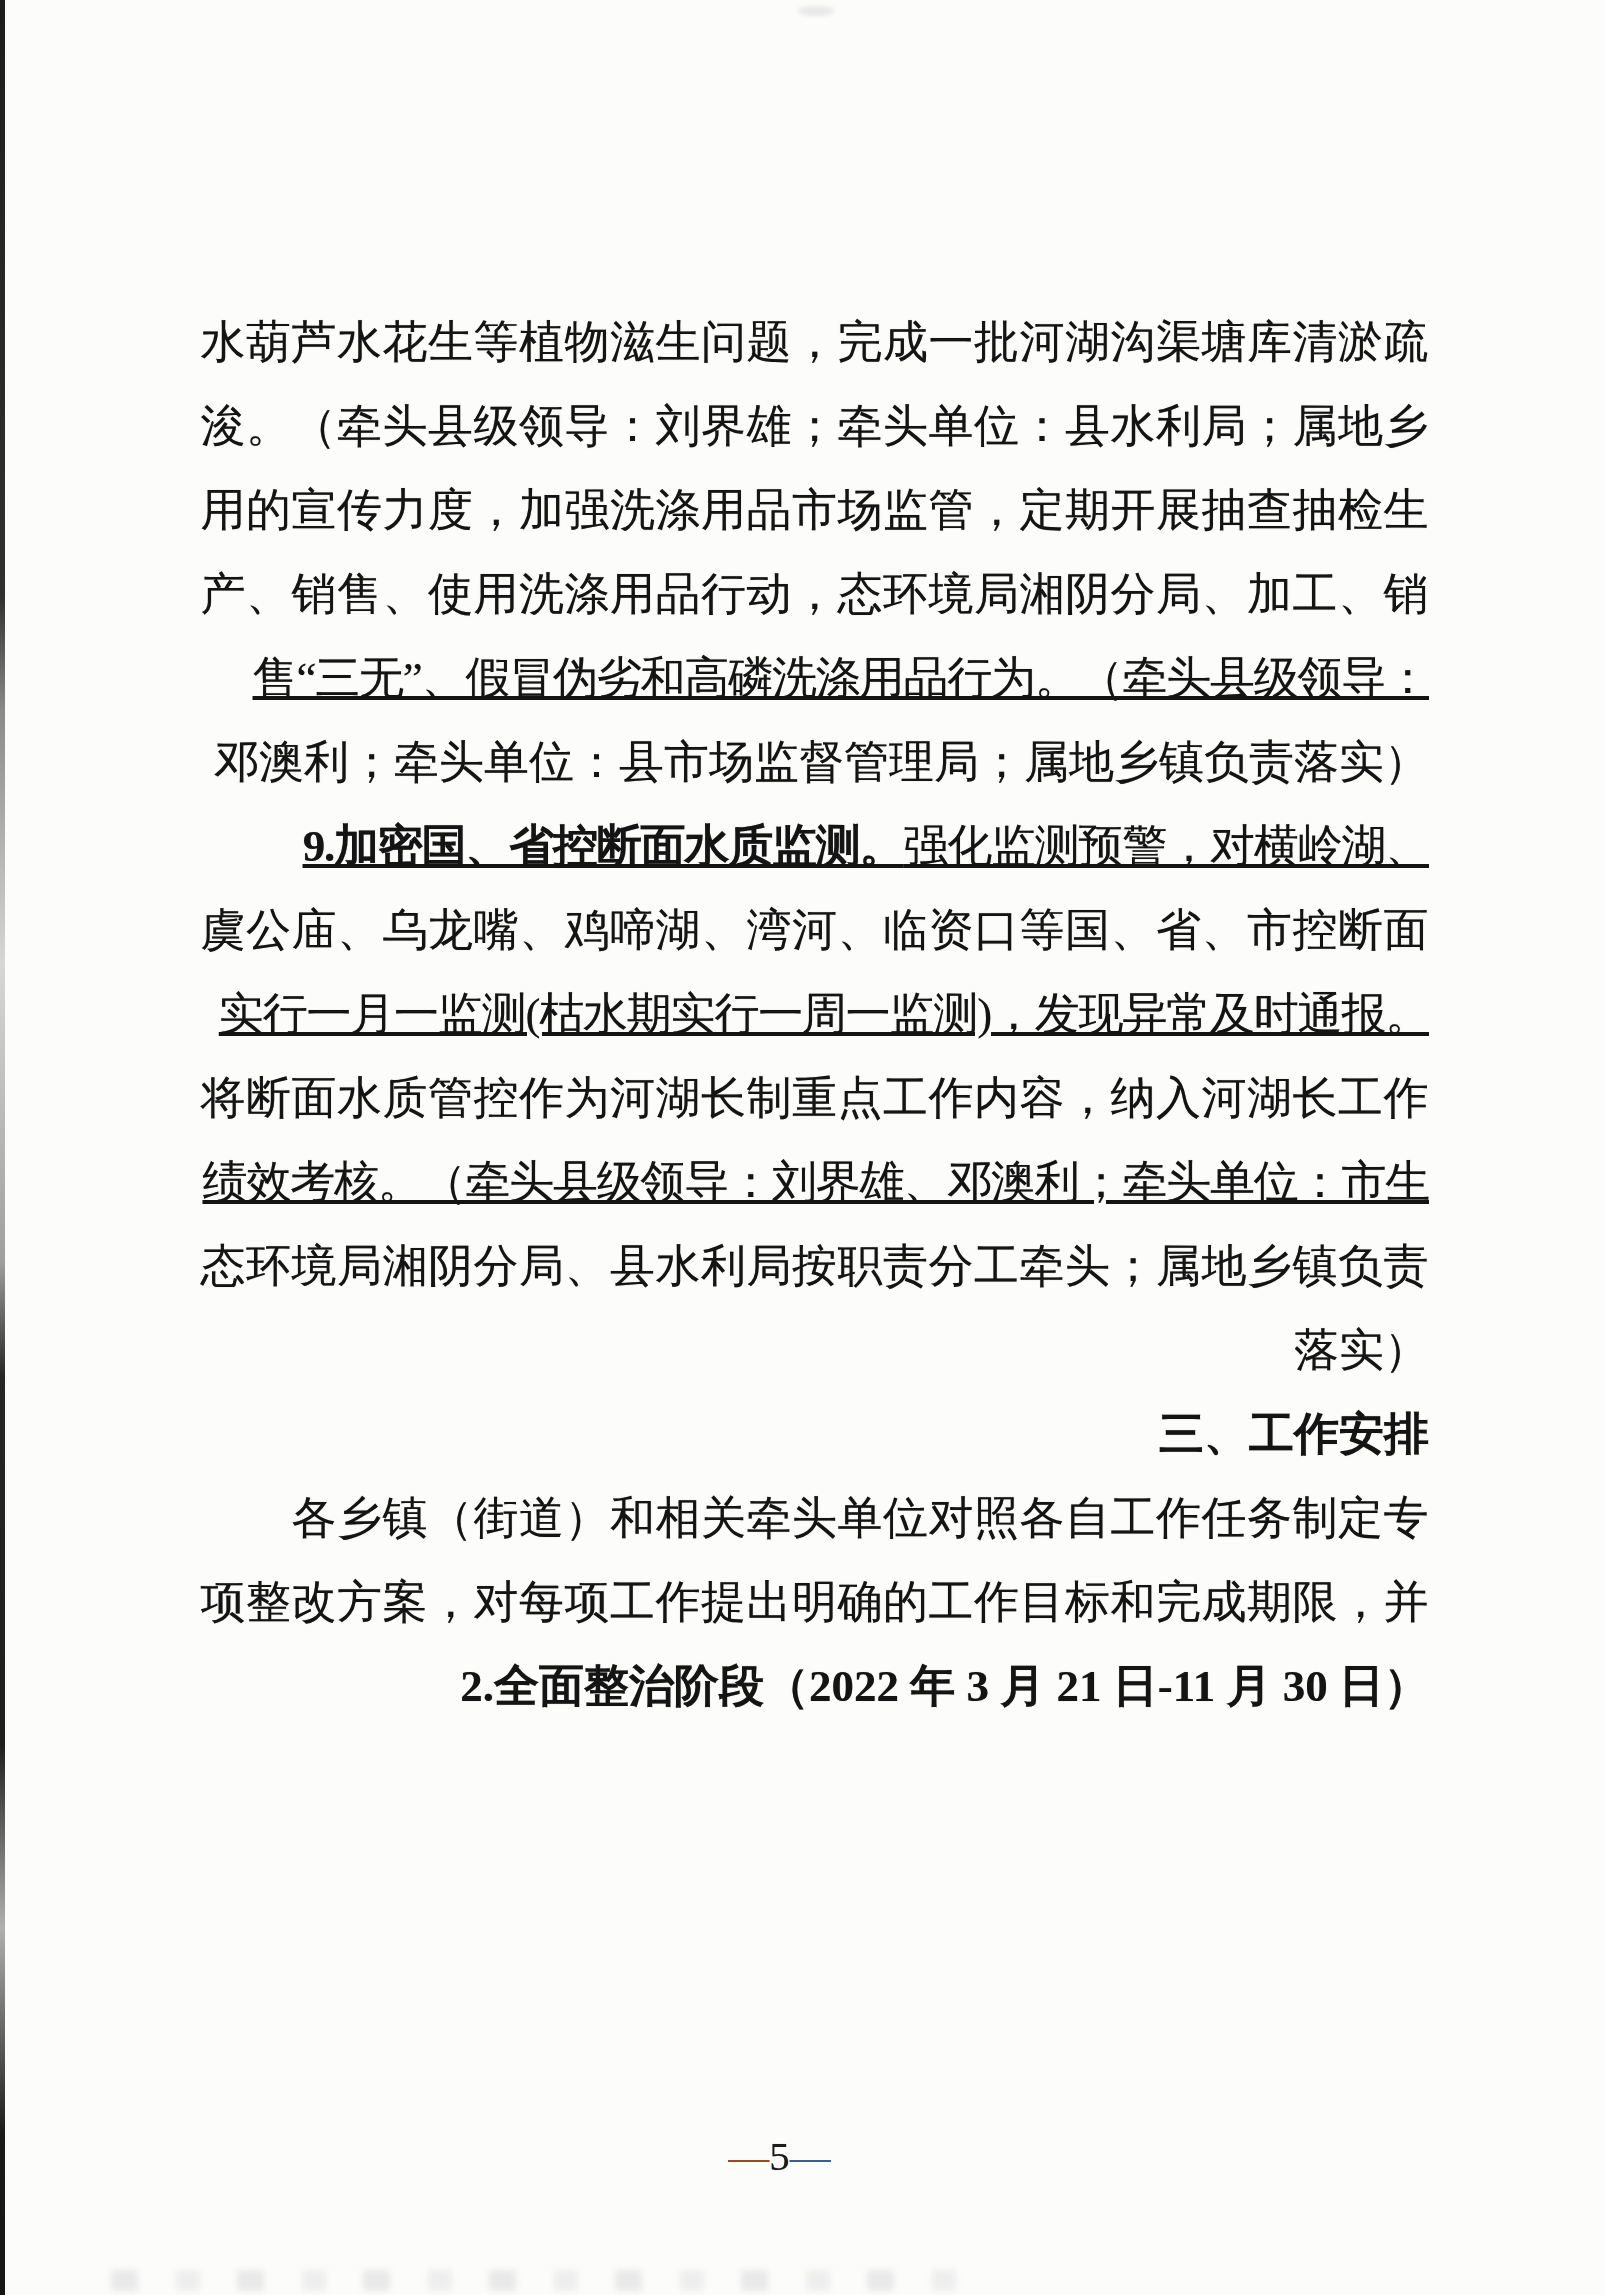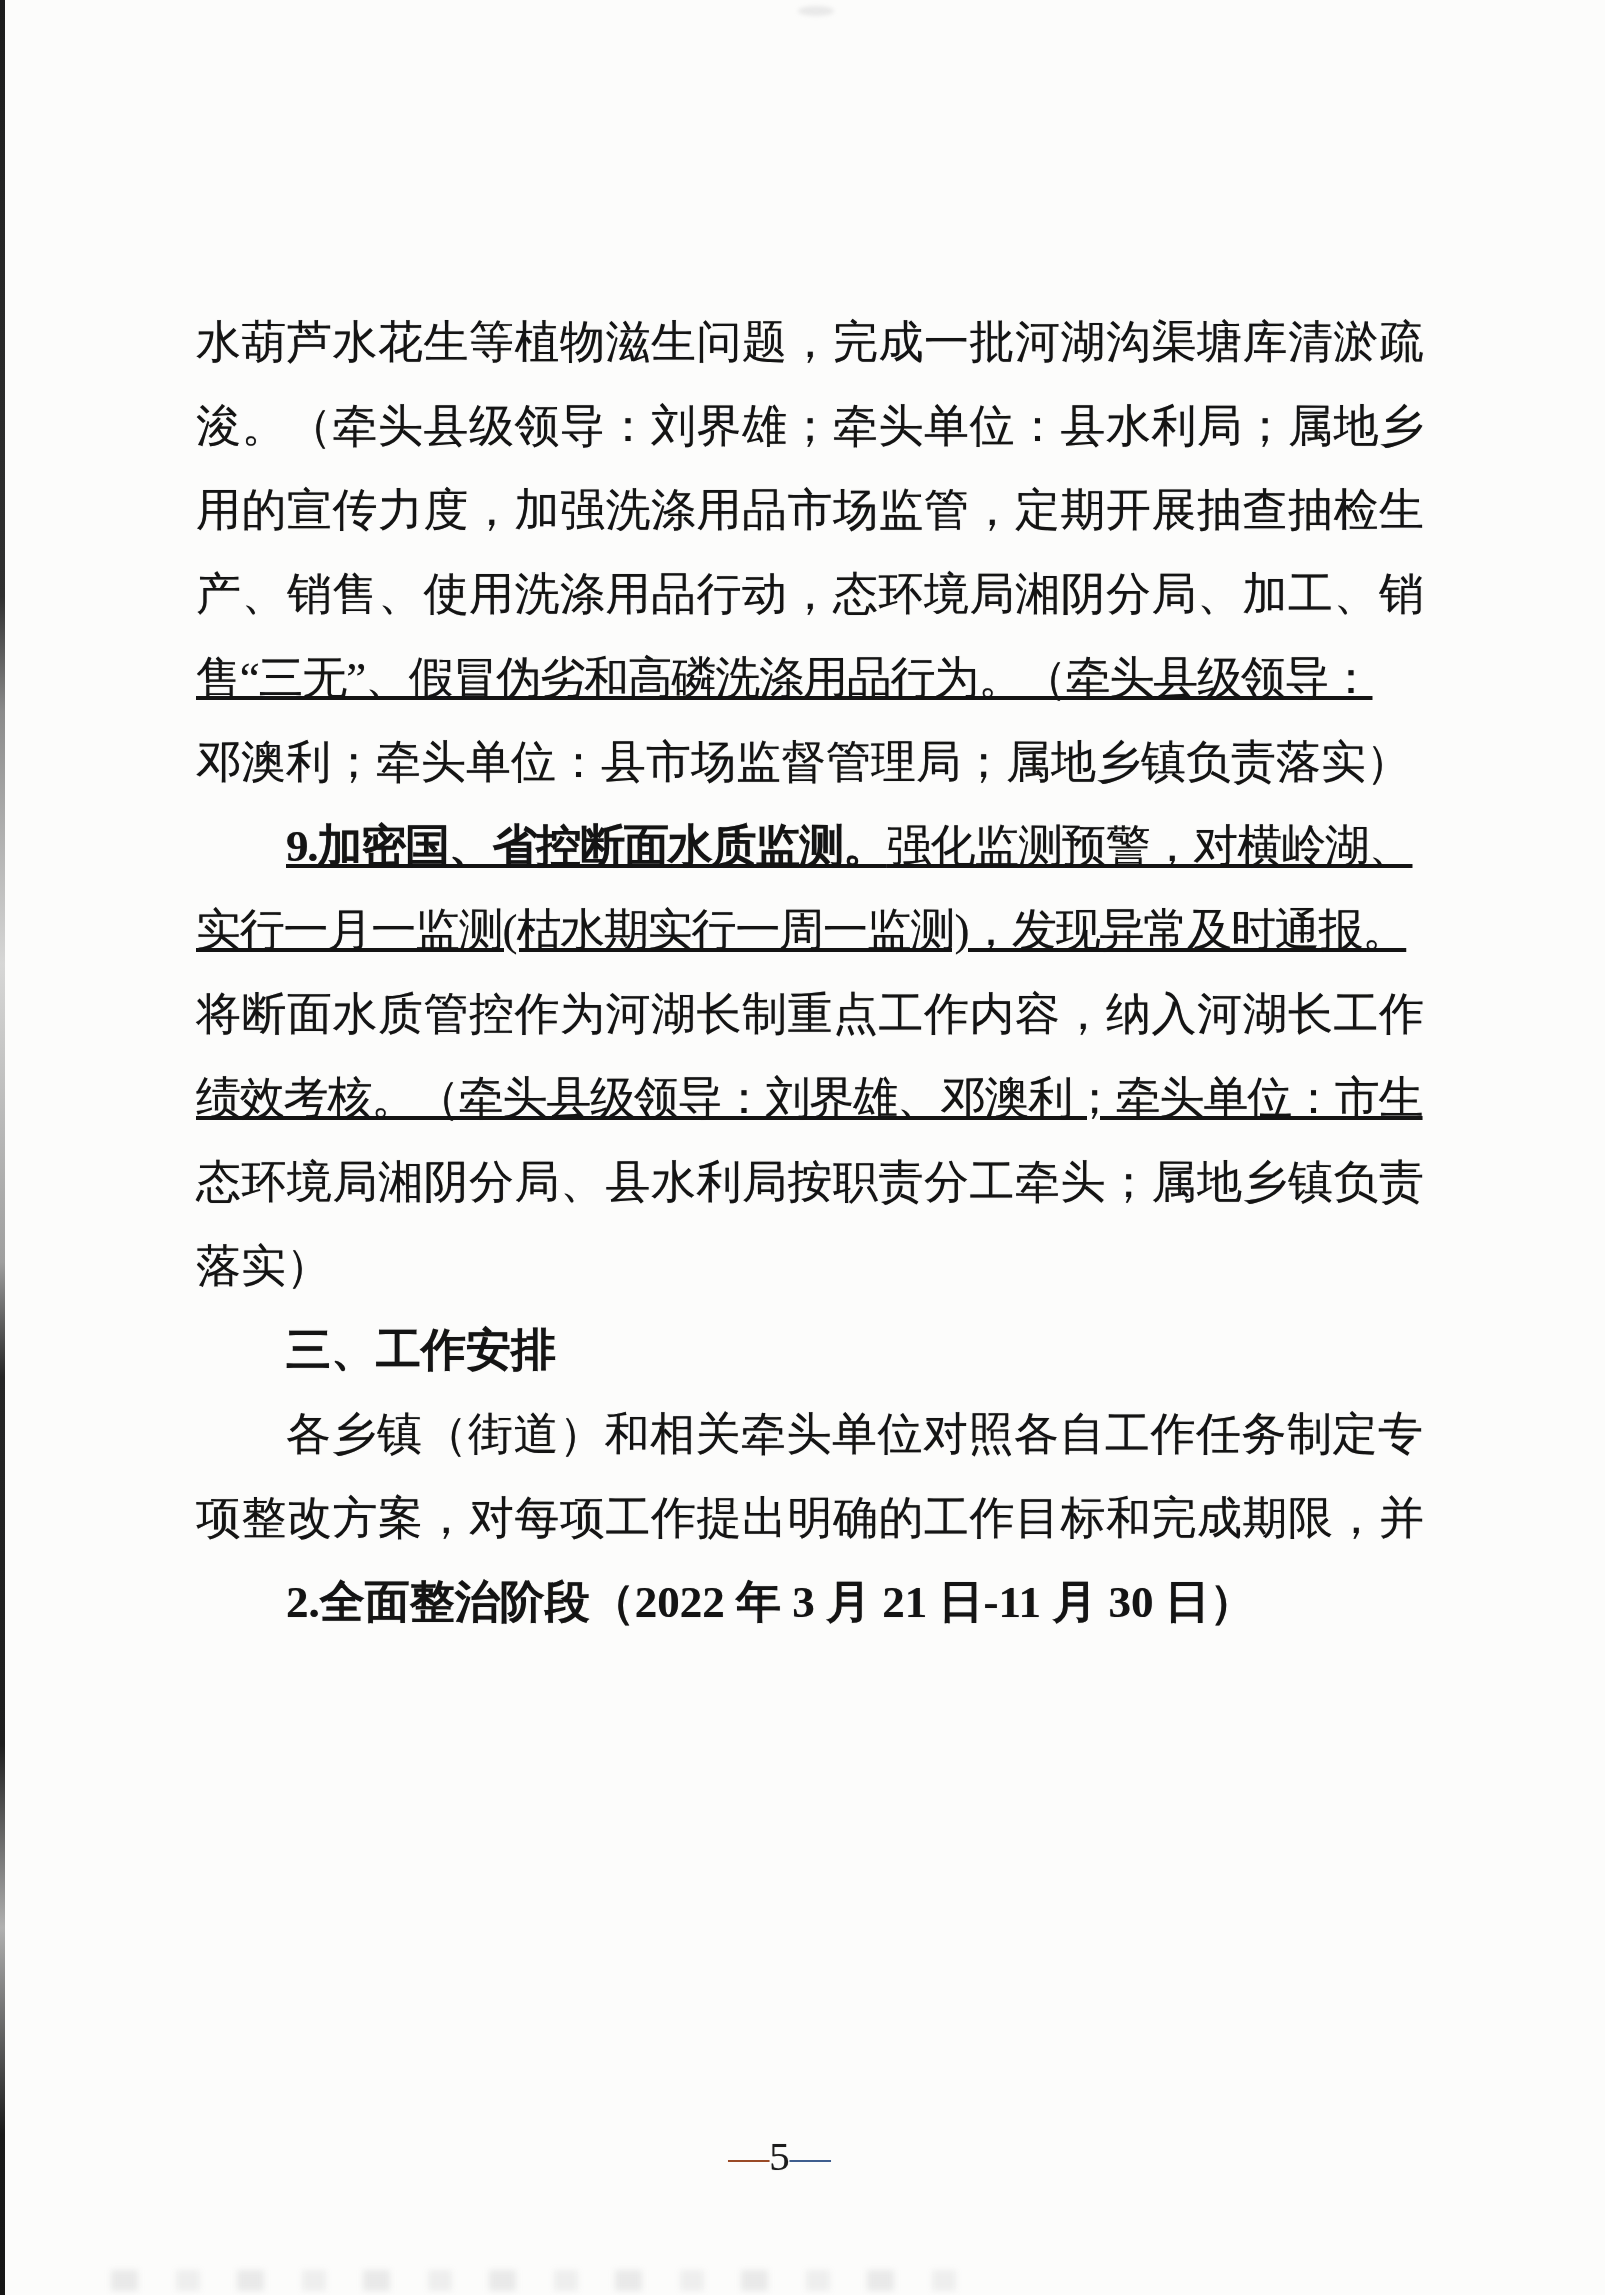--- a/index.html
+++ b/index.html
@@ -25,20 +25,21 @@
   }
   .content {
     position: absolute; left: 196px; top: 300px; width: 1233px;
     color: #141414;
   }
   .line {
     height: 84px; line-height: 84px;
     font-size: 45px;
     white-space: nowrap;
     text-shadow: 0 0 0.7px rgba(25,25,25,0.55);
+    text-align: right;
   }
   .line.justify { letter-spacing: 0.5px; }
   .line.tight   { letter-spacing: -1.2px; text-decoration: underline; }
   .line.indent  { padding-left: 90px; }
   .b { font-weight: bold; }
   .footer {
     position: absolute; top: 2130px; left: 196px; width: 1233px;
     text-align: center; font-size: 41px; line-height: 52px;
     transform: translateX(-33px);
     color: #1e1e1e;
@@ -67,20 +68,21 @@
   <div class="smudge-top"></div>
 
   <div class="content">
       <div class="line justify"><span>水葫芦水花生等植物滋生问题，完成一批河湖沟渠塘库清淤疏</span></div>
       <div class="line justify"><span>浚。（牵头县级领导：刘界雄；牵头单位：县水利局；属地乡</span></div>
       <div class="line justify"><span>用的宣传力度，加强洗涤用品市场监管，定期开展抽查抽检生</span></div>
       <div class="line justify"><span>产、销售、使用洗涤用品行动，态环境局湘阴分局、加工、销</span></div>
       <div class="line justify tight"><span>售“三无”、假冒伪劣和高磷洗涤用品行为。（牵头县级领导：</span></div>
       <div class="line"><span>邓澳利；牵头单位：县市场监督管理局；属地乡镇负责落实）</span></div>
       <div class="line indent justify tight"><span class="b">9.加密国、省控断面水质监测。</span><span>强化监测预警，对横岭湖、</span></div>
+      <div class="line justify"><span>虞公庙、乌龙嘴、鸡啼湖、湾河、临资口等国、省、市控断面</span></div>
       <div class="line justify tight"><span>实行一月一监测(枯水期实行一周一监测)，发现异常及时通报。</span></div>
       <div class="line justify"><span>将断面水质管控作为河湖长制重点工作内容，纳入河湖长工作</span></div>
       <div class="line justify tight"><span>绩效考核。（牵头县级领导：刘界雄、邓澳利；牵头单位：市生</span></div>
       <div class="line justify"><span>态环境局湘阴分局、县水利局按职责分工牵头；属地乡镇负责</span></div>
       <div class="line"><span>落实）</span></div>
       <div class="line indent"><span class="b">三、工作安排</span></div>
       <div class="line indent justify"><span>各乡镇（街道）和相关牵头单位对照各自工作任务制定专</span></div>
       <div class="line justify"><span>项整改方案，对每项工作提出明确的工作目标和完成期限，并</span></div>
       <div class="line indent"><span class="b">2.全面整治阶段（2022 年 3 月 21 日-11 月 30 日）</span></div>
     </div>

